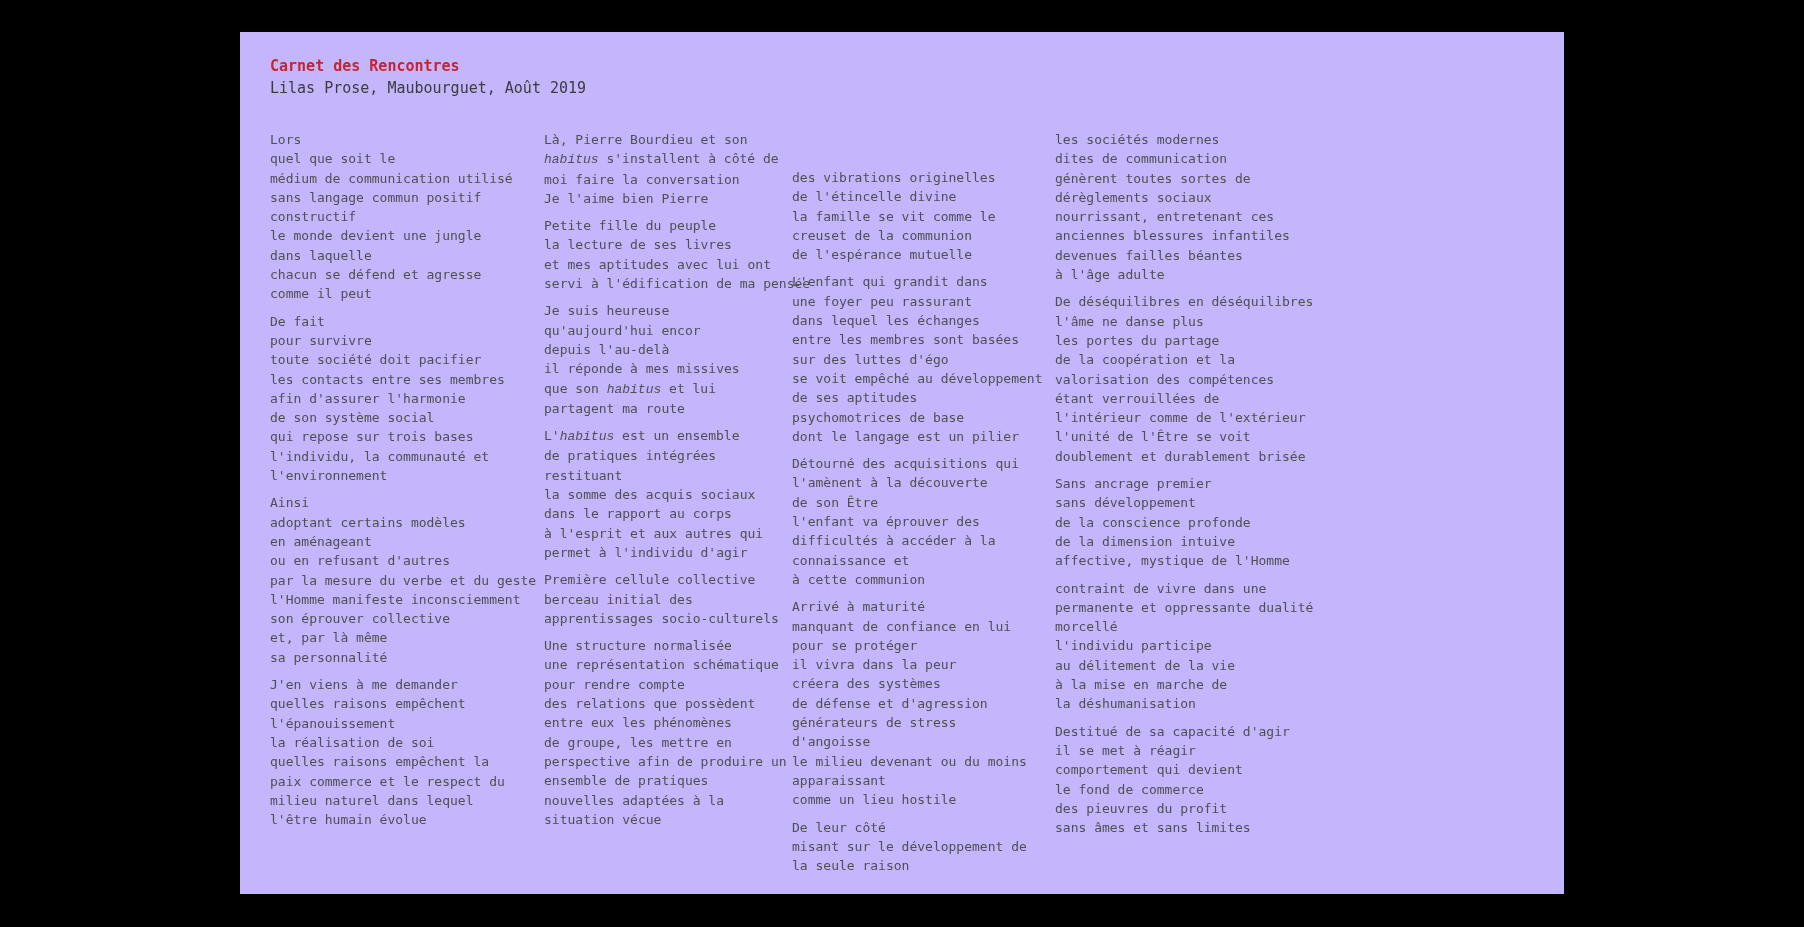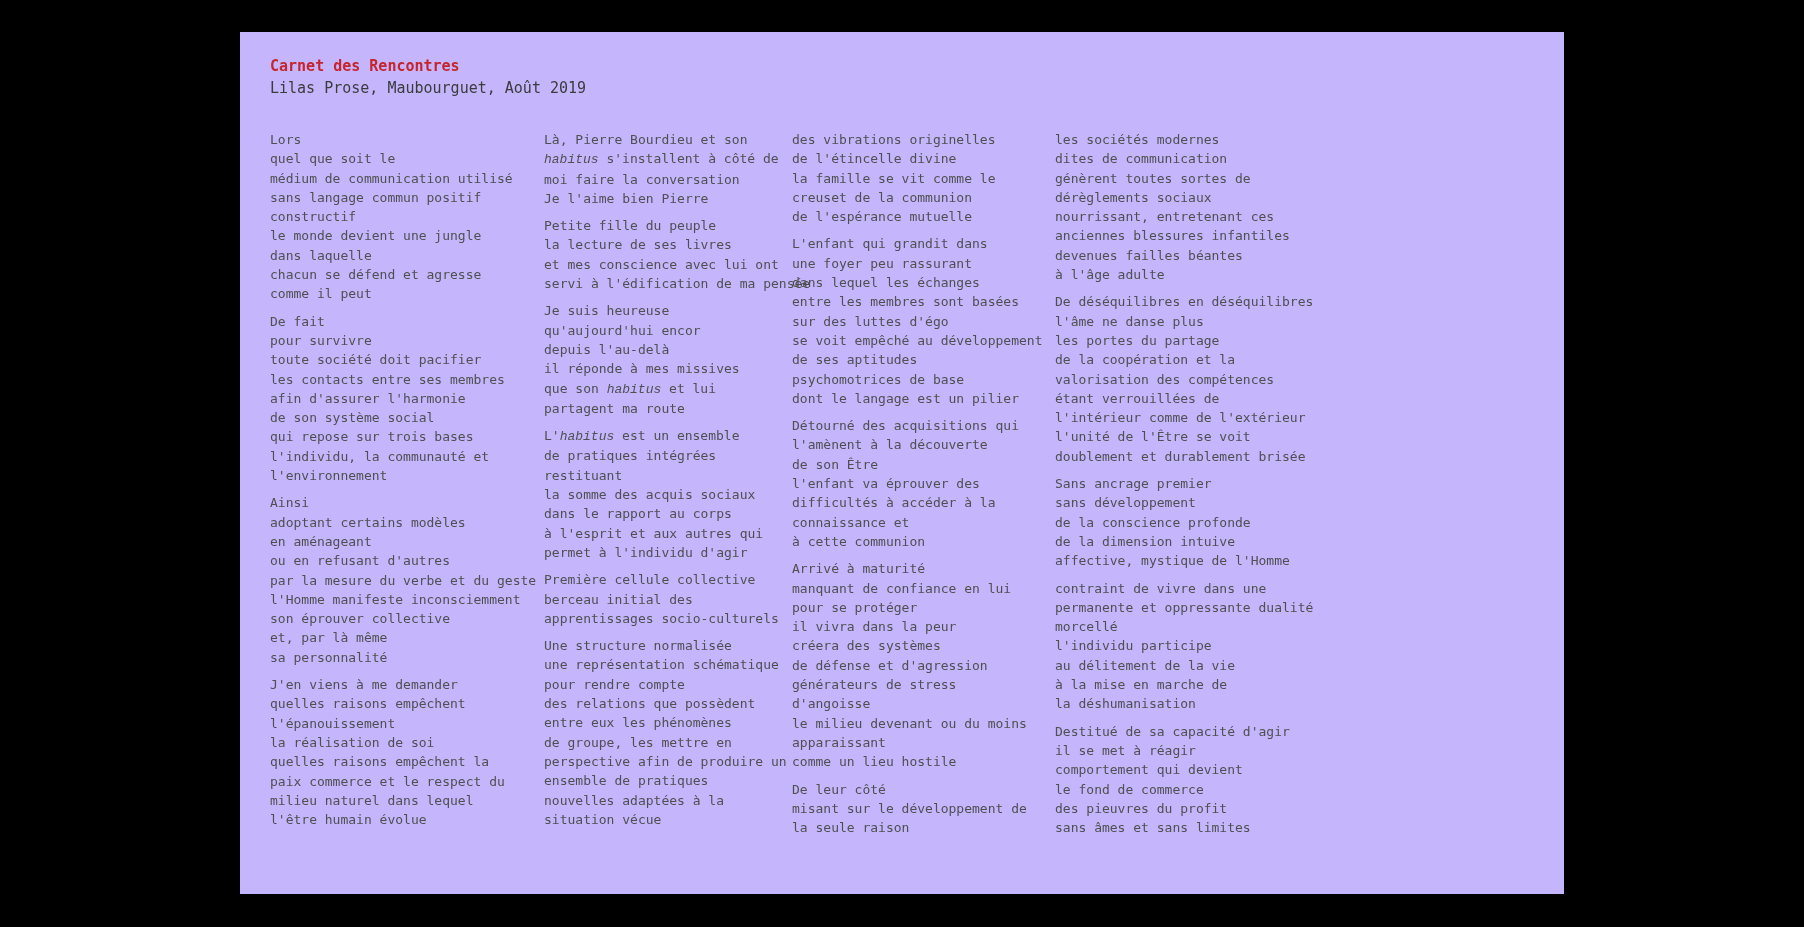--- a/index.html
+++ b/index.html
@@ -42,21 +42,21 @@
     line-height: 20px;
     white-space: pre;
   }
   .column {
     position: absolute;
     top: 98px;
     width: 262px;
   }
   .col-0 { left: 30px; }
   .col-1 { left: 280px; margin-left: 24px; }
-  .col-2 { left: 552px; }
+  .col-2 { left: 552px; margin-top: 38px; }
   .col-3 { left: 815px; }
   .stanza {
     margin: 0 0 8px 0;
   }
   .line {
     font-size: 13px;
     line-height: 19.3px;
     color: #505050;
     white-space: pre;
   }
@@ -121,21 +121,21 @@
         <div class="column col-1">
           <div class="stanza">
             <div class="line">Là, Pierre Bourdieu et son</div>
             <div class="line"><em>habitus</em> s'installent à côté de</div>
             <div class="line">moi faire la conversation</div>
             <div class="line">Je l'aime bien Pierre</div>
           </div>
           <div class="stanza">
             <div class="line">Petite fille du peuple</div>
             <div class="line">la lecture de ses livres</div>
-            <div class="line">et mes conscience avec lui ont</div>
+            <div class="line">et mes aptitudes avec lui ont</div>
             <div class="line">servi à l'édification de ma pensée</div>
           </div>
           <div class="stanza">
             <div class="line">Je suis heureuse</div>
             <div class="line">qu'aujourd'hui encor</div>
             <div class="line">depuis l'au-delà</div>
             <div class="line">il réponde à mes missives</div>
             <div class="line">que son <em>habitus</em> et lui</div>
             <div class="line">partagent ma route</div>
           </div>

